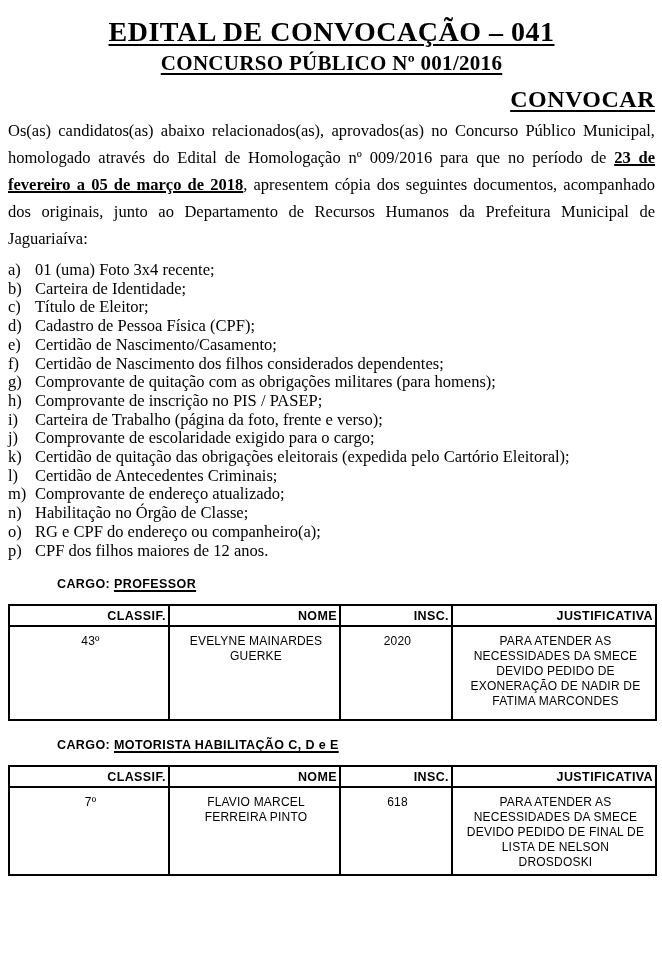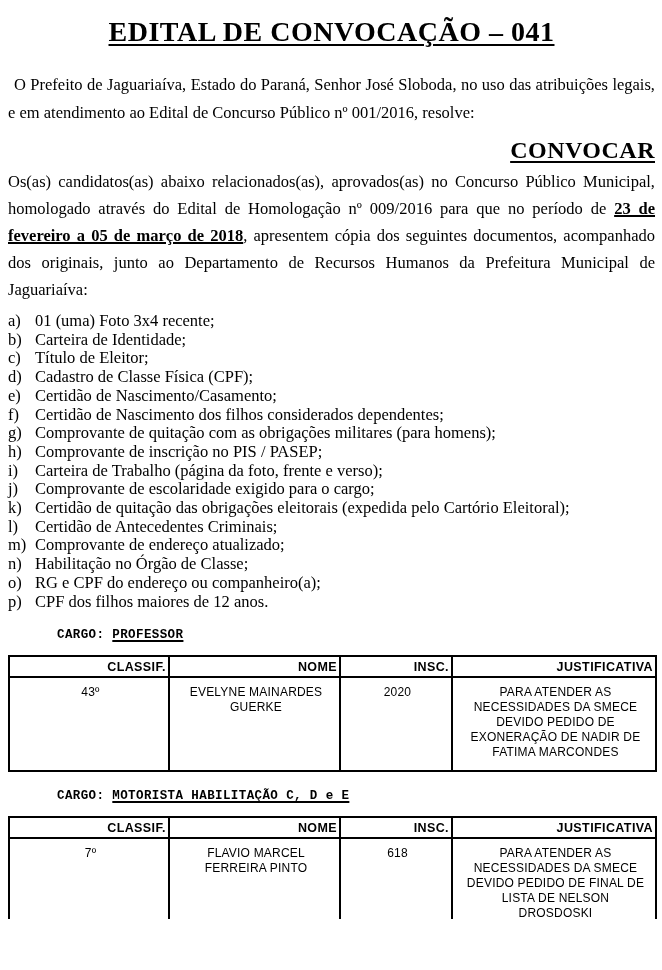--- a/index.html
+++ b/index.html
@@ -65,21 +65,21 @@
   .doc-item{
     display:flex;
     font-size:16.5px;
     line-height:18.7px;
     align-items:flex-start;
   }
   .doc-label{ width:27px; flex:0 0 27px; }
   .doc-text{ flex:1; }
   .cargo-line{
     margin:17px 0 0 49px;
-    font-family:Liberation Mono, monospace;
+    font-family:Liberation Sans, sans-serif;
     font-size:12.5px;
     font-weight:bold;
     letter-spacing:0.4px;
   }
   .cargo-value{
     text-decoration:underline;
     text-decoration-thickness:1.5px;
     text-underline-offset:2px;
   }
   table.roster-table{
@@ -114,43 +114,43 @@
     box-sizing:border-box;
   }
   table.section-0 tbody td{ height:94px; }
   table.section-1 tbody td{ height:78px; }
 </style>
 </head>
 <body>
 
 <div class="page">
   <h1 class="doc-title">EDITAL DE CONVOCAÇÃO – 041</h1>
-
-  <p class="intro">O Prefeito de Jaguariaíva, Estado do Paraná, Senhor José Sloboda, no uso das atribuições legais, e em atendimento ao Edital de Concurso Público nº 001/2016, resolve:</p>
+  <h2 class="doc-subtitle">CONCURSO PÚBLICO Nº 001/2016</h2>
+
 
   <h3 class="convocar">CONVOCAR</h3>
 
   <p class="body-par"><span>Os(as) candidatos(as) abaixo relacionados(as), aprovados(as) no Concurso Público Municipal, homologado através do Edital de Homologação nº 009/2016 para que no período de </span><span class="bold-underline">23 de fevereiro a 05 de março de 2018</span><span>, apresentem cópia dos seguintes documentos, acompanhado dos originais, junto ao Departamento de Recursos Humanos da Prefeitura Municipal de Jaguariaíva:</span></p>
 
   <div id="documents-list" class="doc-list">
       <div class="doc-item">
         <span class="doc-label">a)</span>
         <span class="doc-text">01 (uma) Foto 3x4 recente;</span>
       </div>
       <div class="doc-item">
         <span class="doc-label">b)</span>
         <span class="doc-text">Carteira de Identidade;</span>
       </div>
       <div class="doc-item">
         <span class="doc-label">c)</span>
         <span class="doc-text">Título de Eleitor;</span>
       </div>
       <div class="doc-item">
         <span class="doc-label">d)</span>
-        <span class="doc-text">Cadastro de Classe Física (CPF);</span>
+        <span class="doc-text">Cadastro de Pessoa Física (CPF);</span>
       </div>
       <div class="doc-item">
         <span class="doc-label">e)</span>
         <span class="doc-text">Certidão de Nascimento/Casamento;</span>
       </div>
       <div class="doc-item">
         <span class="doc-label">f)</span>
         <span class="doc-text">Certidão de Nascimento dos filhos considerados dependentes;</span>
       </div>
       <div class="doc-item">

